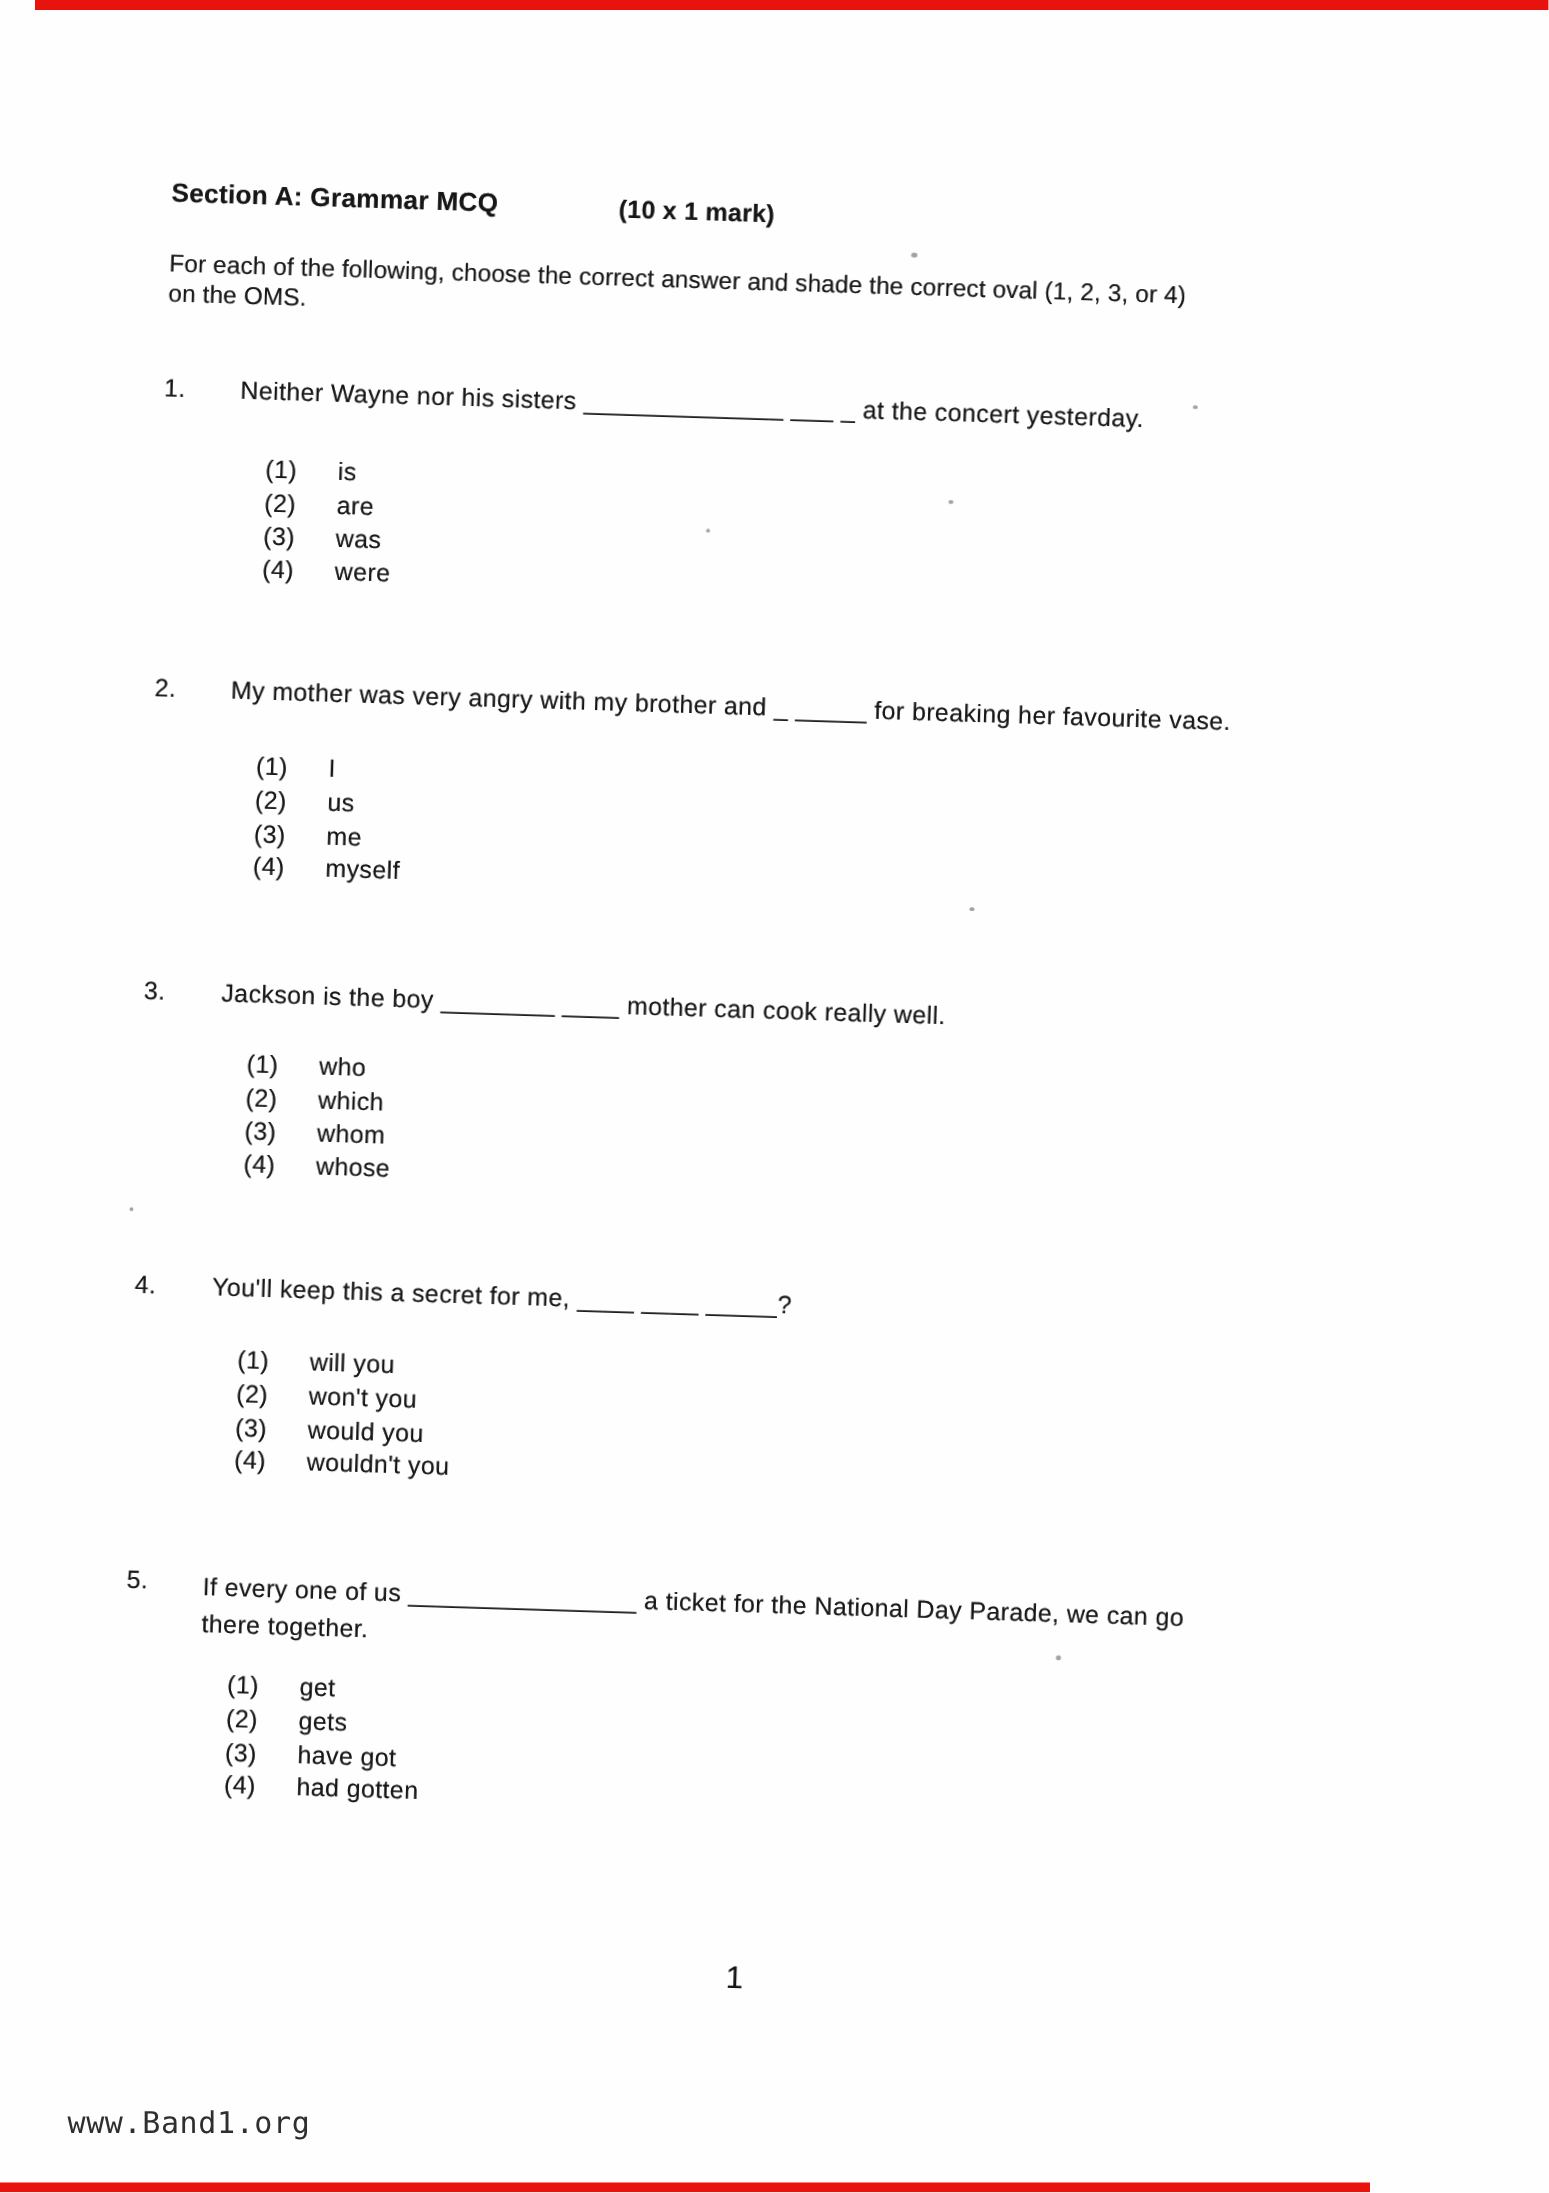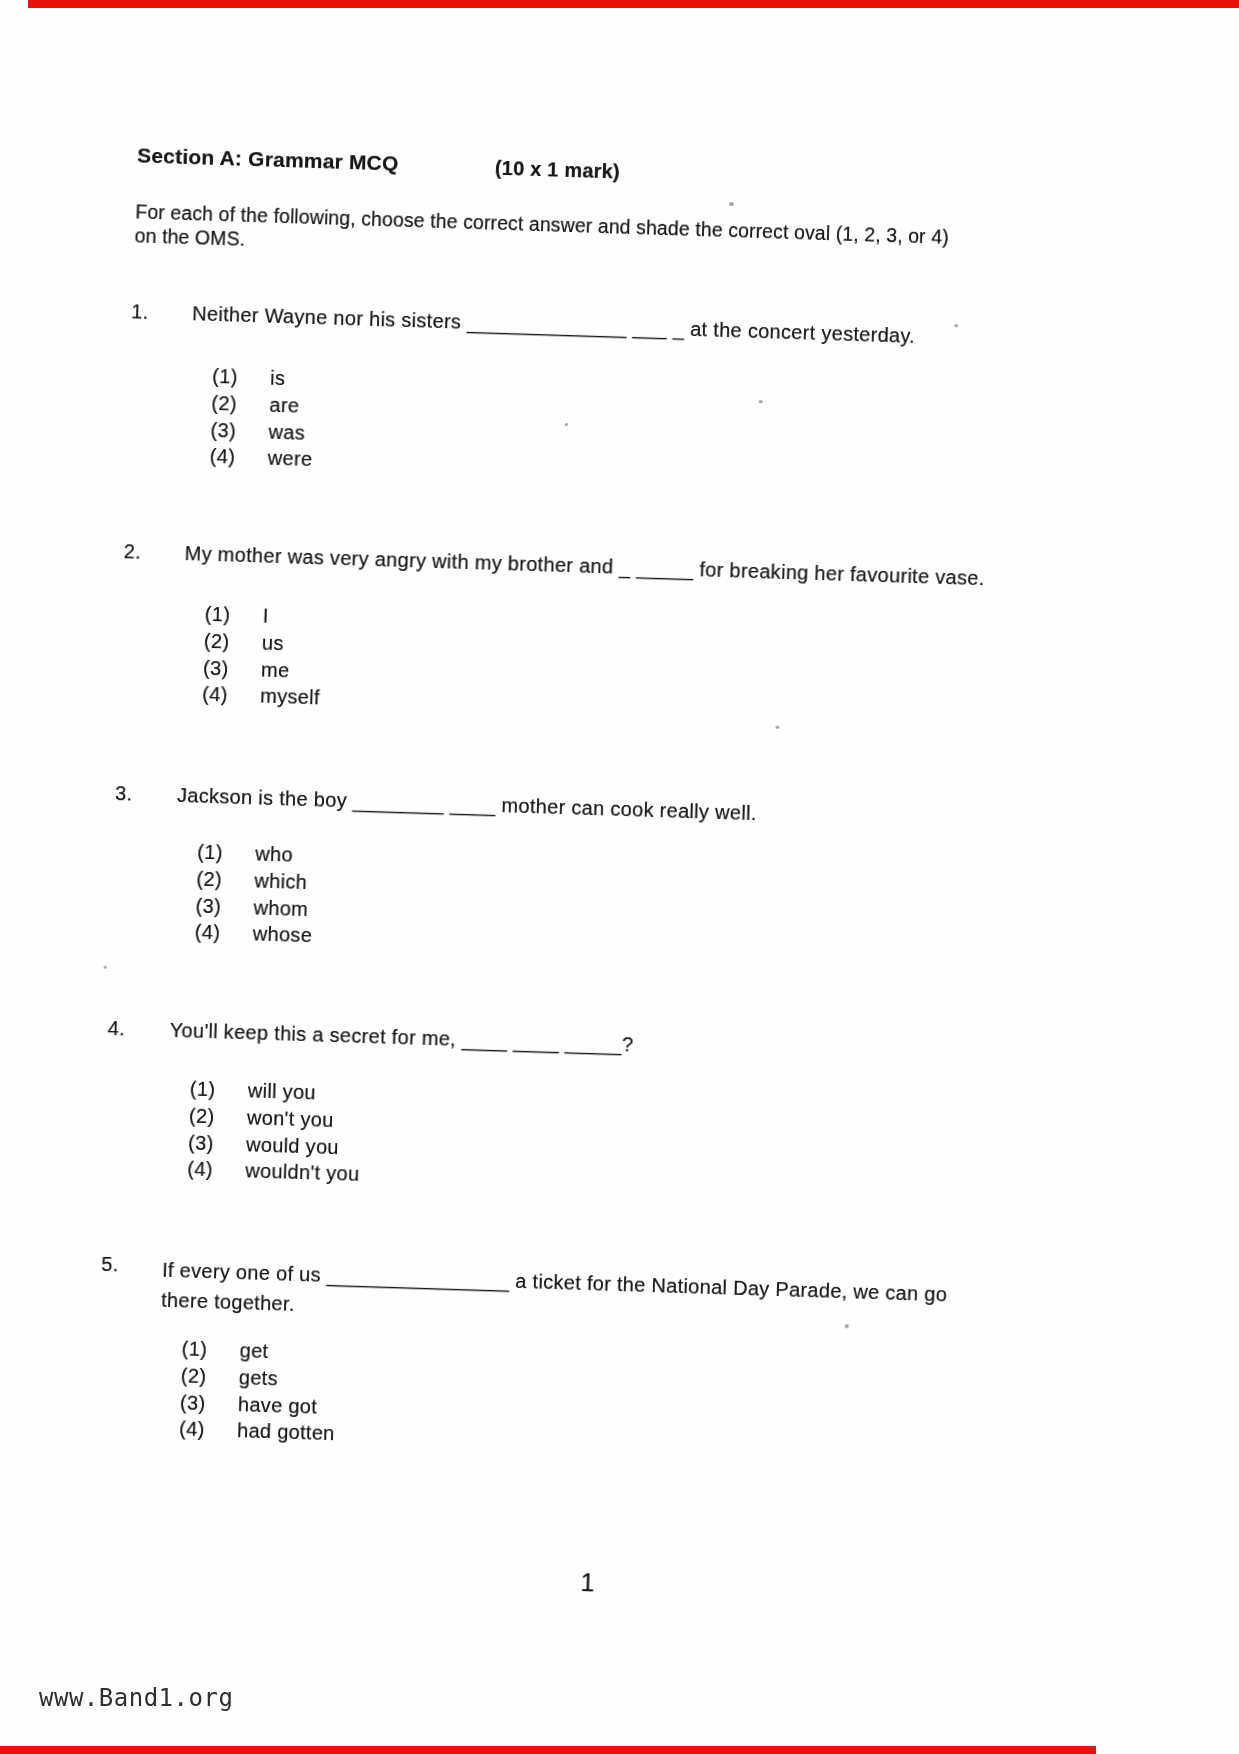--- a/index.html
+++ b/index.html
@@ -26,21 +26,21 @@
   .stem{font-size:20px;letter-spacing:.3px;}
   .stem2line{line-height:30px;}
   .opts{position:absolute;display:flex;flex-direction:column;}
   .opt{display:flex;height:26.8px;align-items:flex-start;}
   .onum{width:58px;font-size:20px;letter-spacing:.3px;text-shadow:0 0 0.4px rgba(0,0,0,.55);}
   .olab{font-size:20px;letter-spacing:.3px;text-shadow:0 0 0.4px rgba(0,0,0,.55);}
   .pagenum{font-size:25px;}
   
   .bar{position:absolute;height:8px;}
   .watermark{
-    position:absolute;left:39px;top:1684px;
+    position:absolute;left:54px;top:1684px;
     font-family:"DejaVu Sans Mono", monospace;
     font-size:24px;color:#2f2f2f;letter-spacing:.5px;
   }
   .speck{position:absolute;background:#555;border-radius:50%;opacity:.55;}
 </style>
 </head>
 <body>
 
 <div id="page">
 

